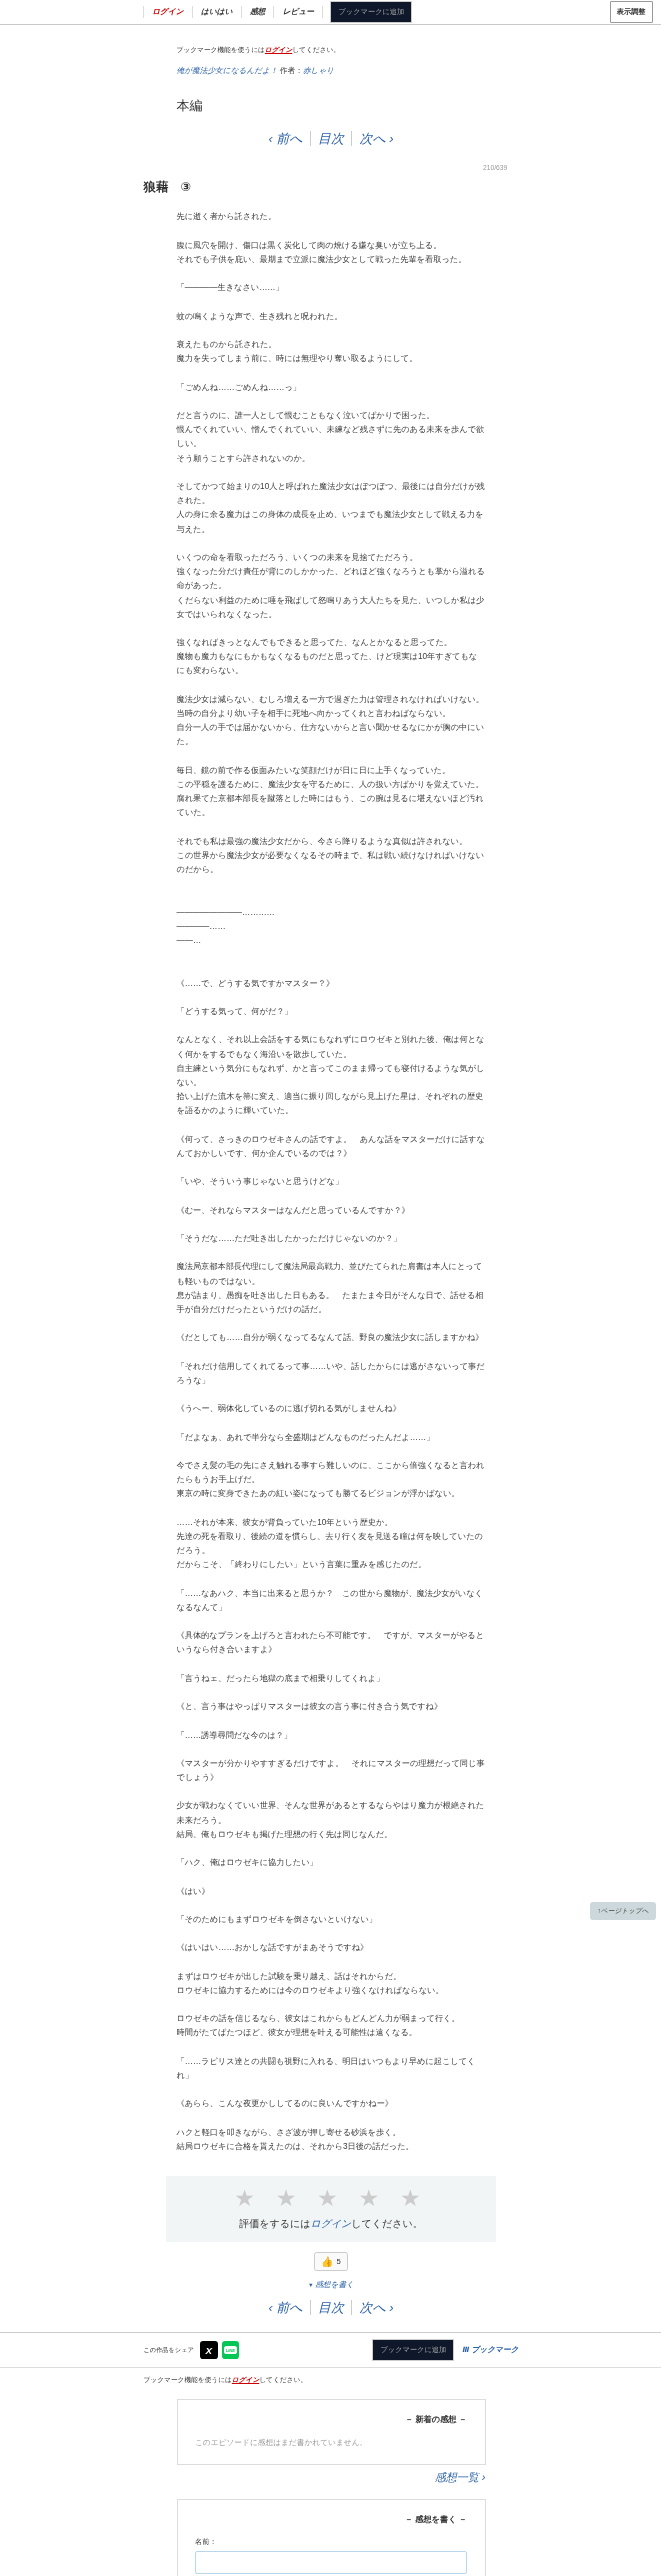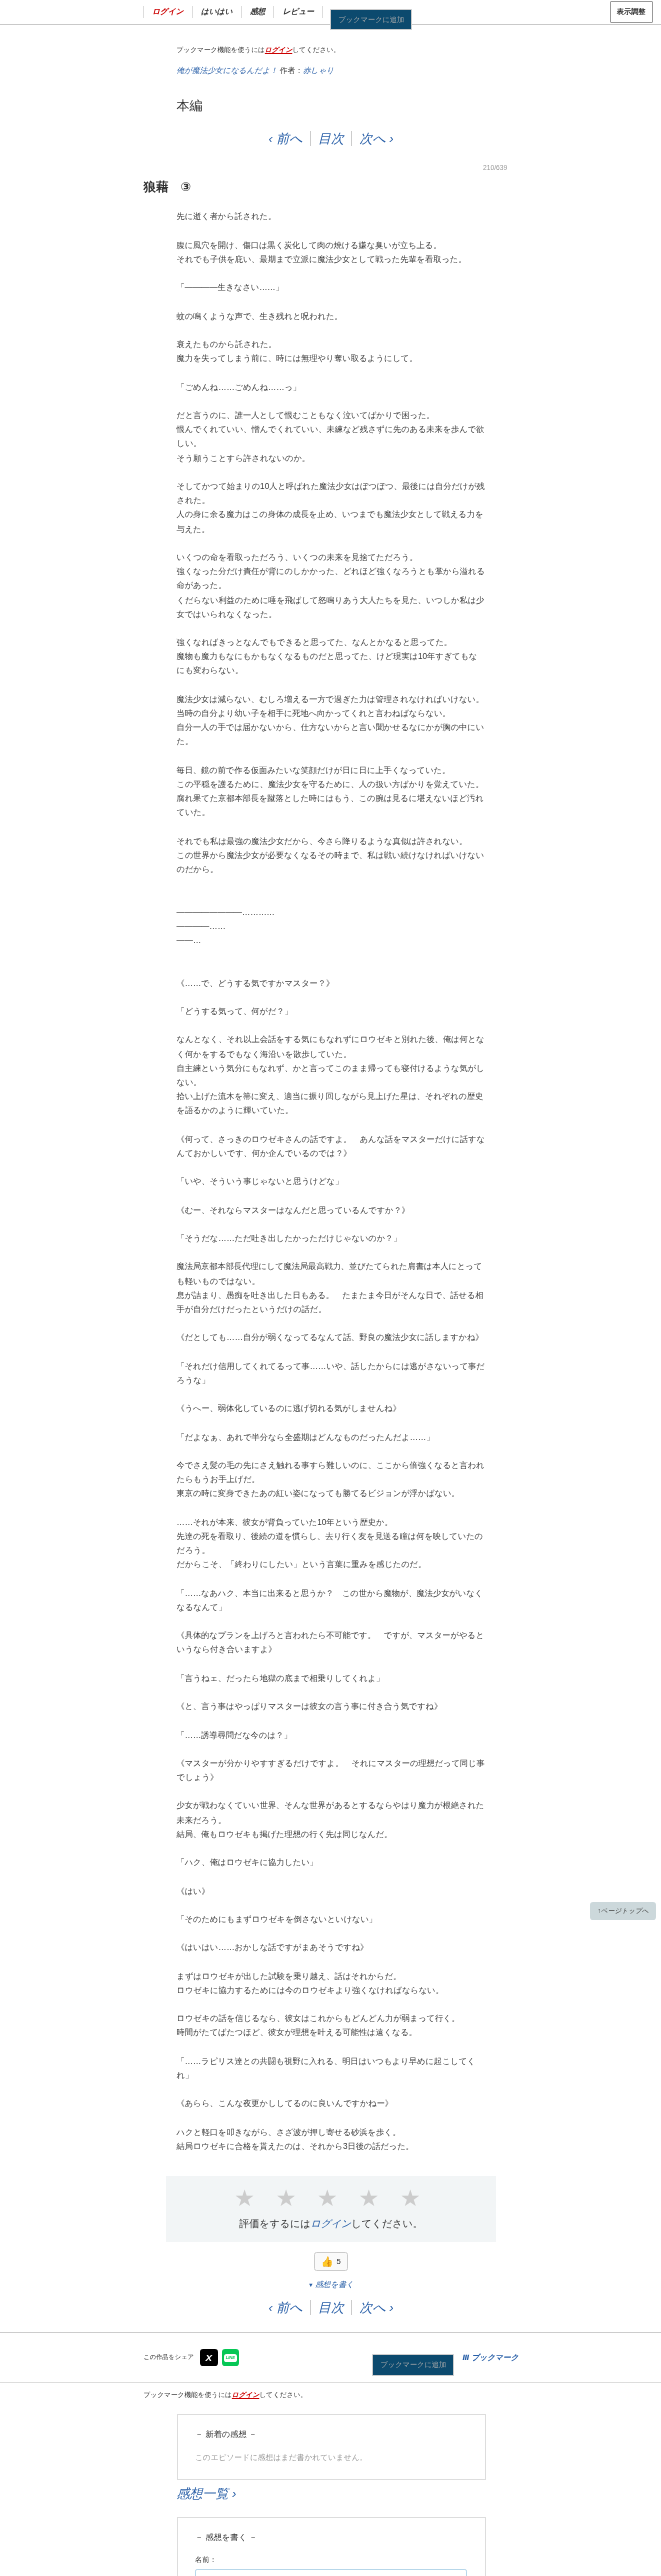--- a/index.html
+++ b/index.html
@@ -12,22 +12,22 @@
   .blue { color:#2a60a8; }
   .red-link { color:#cc0000; font-weight:bold; text-decoration:underline; }
 
   
   .topbar { width:100%; height:25px; border-bottom:0.5px solid #c9c9c9; display:flex; align-items:center; background:#fff; }
   .topbar-menu { margin-left:143px; display:flex; align-items:center; height:100%; }
   .topbar-item { padding:0 8.2px; font-size:7.7px; font-weight:bold; color:#333; border-left:0.5px solid #ddd; height:11.3px; line-height:11.3px; }
   .topbar-item:first-child { color:#cc0000; }
   .topbar-item.last { border-right:0.5px solid #ddd; }
   .btn-muted {
-    margin-left:7.2px; border:0.5px solid #ccc; background:#0c4a6e; color:#aaa;
-    font-size:7.2px; padding:4.6px 7.2px; border-radius:1px;margin-top:15px;
+    margin-left:7.2px; border:0.5px solid #ccc; background:#0f172a; color:#aaa;
+    font-size:7.2px; padding:4.6px 7.2px; border-radius:1px;
   }
   .btn-display { margin-left:auto; margin-right:9.3px; border:0.5px solid #999; background:#fff; color:#333; font-size:7.2px; font-weight:bold; padding:4.6px 6.2px; border-radius:1px; }
 
   
   .container { width:375px; margin:0 auto; }
   .textcol { width:309px; margin:7px auto; }
 
   .login-note { font-size:6.7px; margin:20.6px 0 0 33px; }
   .novel-title-line { font-size:7.7px; margin:11.3px 0 0 33px; }
   .novel-title-line .author-label { color:#333; }
@@ -68,23 +68,23 @@
     display:inline-flex; align-items:center; justify-content:center; }
   .sns-line .bubble { background:#fff; border-radius:2.6px; padding:1.5px 2.1px; color:#06c755; font-size:4.1px; font-weight:bold; letter-spacing:0; }
   .share-right { margin-left:auto; display:flex; align-items:center; gap:8.2px; }
   .bm-link { color:#2a60a8; font-size:7.7px; font-weight:bold; }
   .bm-icon { font-size:7.2px; margin-right:2.1px; }
   .hr-light { border:none; border-top:0.5px solid #ddd; margin:0; }
   .login-note2 { width:375px; margin:8.2px auto 0; font-size:6.7px; }
 
   
   .panel { width:309px; margin:14.4px auto 0; border:0.5px solid #ddd; background:#fff; padding:13.4px 17.5px 15.5px; }
-  .panel-title { text-align:left; font-size:8.2px; font-weight:normal; color:#333; }
+  .panel-title { text-align:right; font-size:8.2px; font-weight:bold; color:#333; }
   .empty-msg { color:#999; font-size:7.7px; margin-top:13.4px;font-family:Liberation Mono, monospace; }
-  .review-list-link { width:309px; margin:5.2px auto 0; text-align:left; font-size:13px; }
+  .review-list-link { width:309px; margin:5.2px auto 0; text-align:right; font-size:11px; }
 
   .form-label { font-size:7.2px; margin-top:12.4px; }
   .form-input { width:100%; height:23px; border:1px solid #b7d7ea; border-radius:2.1px; margin-top:4.1px; font-size:7.7px; padding:0 5.2px; outline:none; }
   .form-textarea { width:100%; height:100px; border:1px solid #b7d7ea; border-radius:2.1px; margin-top:9.3px; font-size:7.7px; padding:4.1px 5.2px; outline:none; resize:both; }
 
   .pagetop-btn {
     position:absolute; top:1902px; right:6.2px; background:#ccd8db; color:#444;
     border-radius:3.1px; padding:4.6px 7.2px; font-size:6.7px;
   }
 </style>

